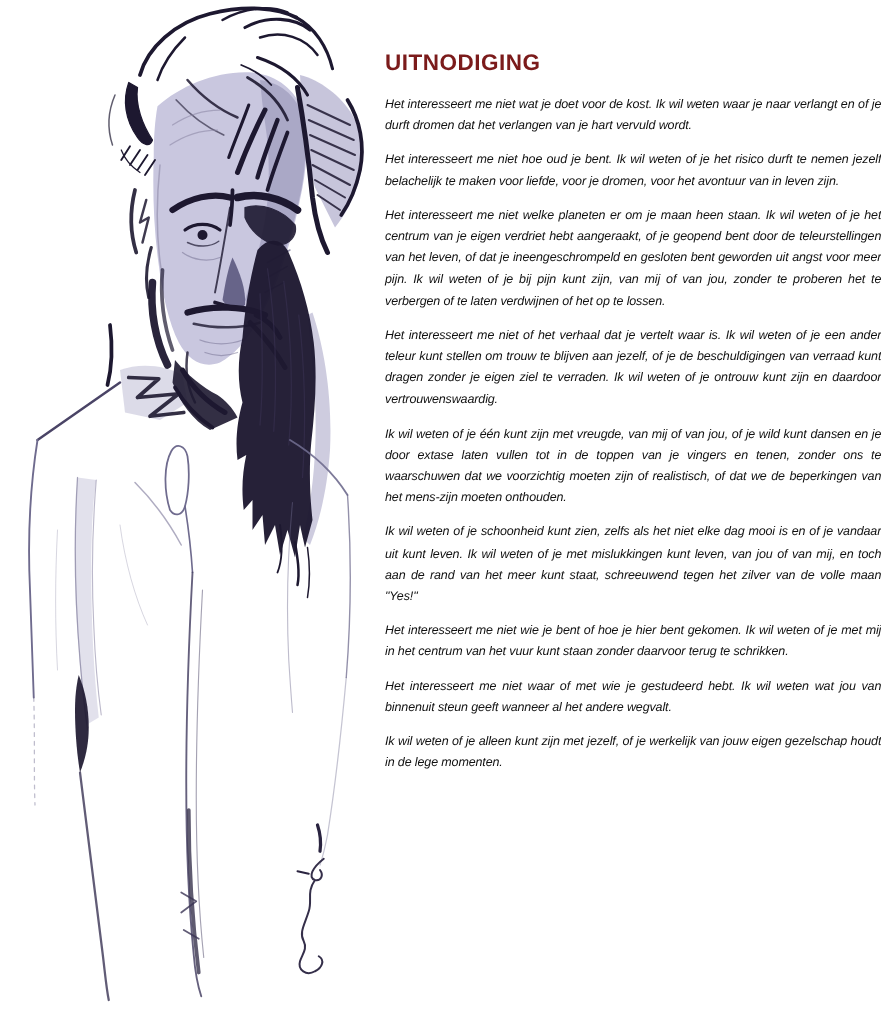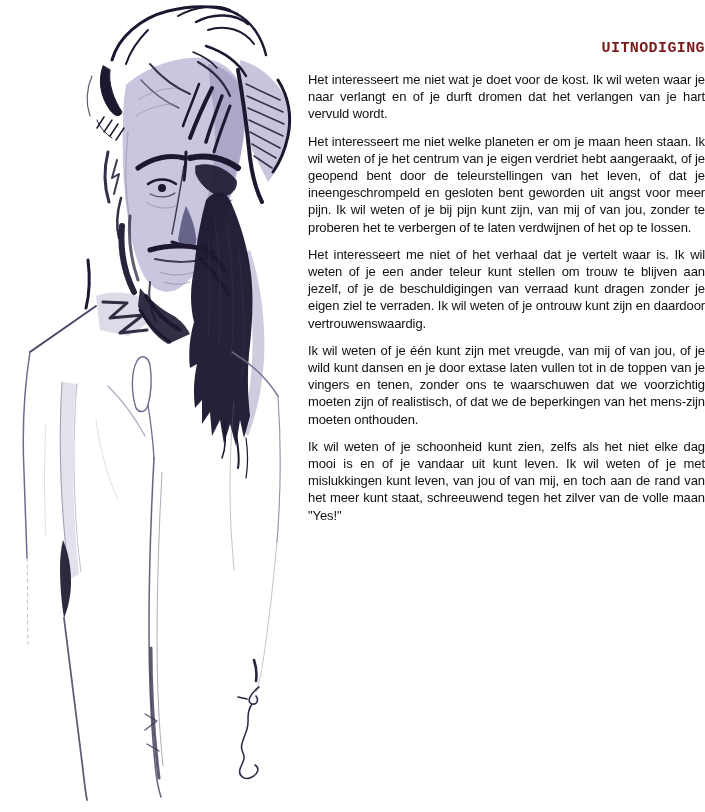--- a/index.html
+++ b/index.html
@@ -9,35 +9,36 @@
     background:#ffffff;
     overflow:hidden;
     font-family:"Liberation Sans",sans-serif;
   }
   .sketch{position:absolute;left:0;top:0;width:300px;height:812px;}
   .text-col{
     position:absolute;left:308px;top:0;width:397px;
   }
   .title{
     margin:40px 0 14px 0;
-    text-align:right;
+    text-align:left;
     color:#7b1b1b;
-    font-size:15px;
+    font-size:18px;
     font-weight:bold;
     letter-spacing:0.4px;
-    font-family:Liberation Mono, monospace;
+    font-family:Liberation Sans, sans-serif;
   }
   .para{
     margin:0 0 10px 0;
     text-align:justify;
-    font-size:13px;
+    font-size:10px;
     line-height:17.2px;
     letter-spacing:-0.1px;
     color:#101010;
     font-family:"Liberation Sans",sans-serif;
+    font-style:italic;
   }
 </style>
 </head>
 <body>
 
 <div class="page">
 
   <svg class="sketch" viewBox="0 0 300 812" xmlns="http://www.w3.org/2000/svg">
     <g fill="none" stroke-linecap="round" stroke-linejoin="round">
 
@@ -141,18 +142,22 @@
         <path d="M 254,660 C 256,666 257,674 256,681" stroke-width="2.6"></path>
         <path d="M 238,697 L 247,699" stroke-width="1.6"></path>
         <path d="M 259,687 C 250,694 246,702 252,704 C 257,705 259,700 256,696 M 252,704 C 245,714 250,720 247,729 C 244,739 239,746 243,753 C 246,759 242,763 240,769 C 238,776 245,781 252,777 C 258,774 260,768 255,765" stroke-width="1.6" opacity="0.95"></path>
       </g>
     </g>
   </svg>
 
   <main class="text-col">
     <h1 class="title">UITNODIGING</h1>
     <p class="para">Het interesseert me niet wat je doet voor de kost. Ik wil weten waar je naar verlangt en of je durft dromen dat het verlangen van je hart vervuld wordt.</p>
+    <p class="para">Het interesseert me niet hoe oud je bent. Ik wil weten of je het risico durft te nemen jezelf belachelijk te maken voor liefde, voor je dromen, voor het avontuur van in leven zijn.</p>
     <p class="para">Het interesseert me niet welke planeten er om je maan heen staan. Ik wil weten of je het centrum van je eigen verdriet hebt aangeraakt, of je geopend bent door de teleurstellingen van het leven, of dat je ineengeschrompeld en gesloten bent geworden uit angst voor meer pijn. Ik wil weten of je bij pijn kunt zijn, van mij of van jou, zonder te proberen het te verbergen of te laten verdwijnen of het op te lossen.</p>
     <p class="para">Het interesseert me niet of het verhaal dat je vertelt waar is. Ik wil weten of je een ander teleur kunt stellen om trouw te blijven aan jezelf, of je de beschuldigingen van verraad kunt dragen zonder je eigen ziel te verraden. Ik wil weten of je ontrouw kunt zijn en daardoor vertrouwenswaardig.</p>
     <p class="para">Ik wil weten of je één kunt zijn met vreugde, van mij of van jou, of je wild kunt dansen en je door extase laten vullen tot in de toppen van je vingers en tenen, zonder ons te waarschuwen dat we voorzichtig moeten zijn of realistisch, of dat we de beperkingen van het mens-zijn moeten onthouden.</p>
     <p class="para">Ik wil weten of je schoonheid kunt zien, zelfs als het niet elke dag mooi is en of je vandaar uit kunt leven. Ik wil weten of je met mislukkingen kunt leven, van jou of van mij, en toch aan de rand van het meer kunt staat, schreeuwend tegen het zilver van de volle maan "Yes!"</p>
+    <p class="para">Het interesseert me niet wie je bent of hoe je hier bent gekomen. Ik wil weten of je met mij in het centrum van het vuur kunt staan zonder daarvoor terug te schrikken.</p>
+    <p class="para">Het interesseert me niet waar of met wie je gestudeerd hebt. Ik wil weten wat jou van binnenuit steun geeft wanneer al het andere wegvalt.</p>
+    <p class="para">Ik wil weten of je alleen kunt zijn met jezelf, of je werkelijk van jouw eigen gezelschap houdt in de lege momenten.</p>
   </main>
 </div>
 
 </body></html>

